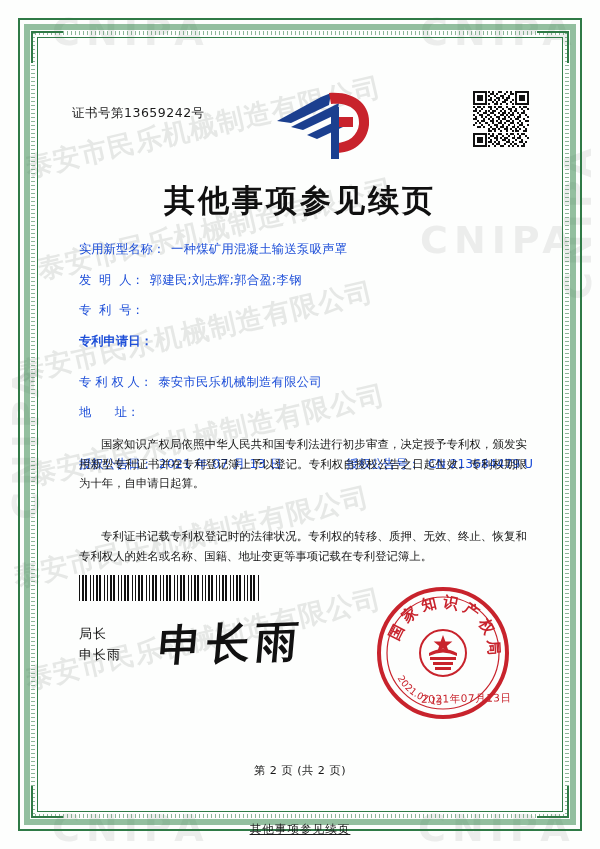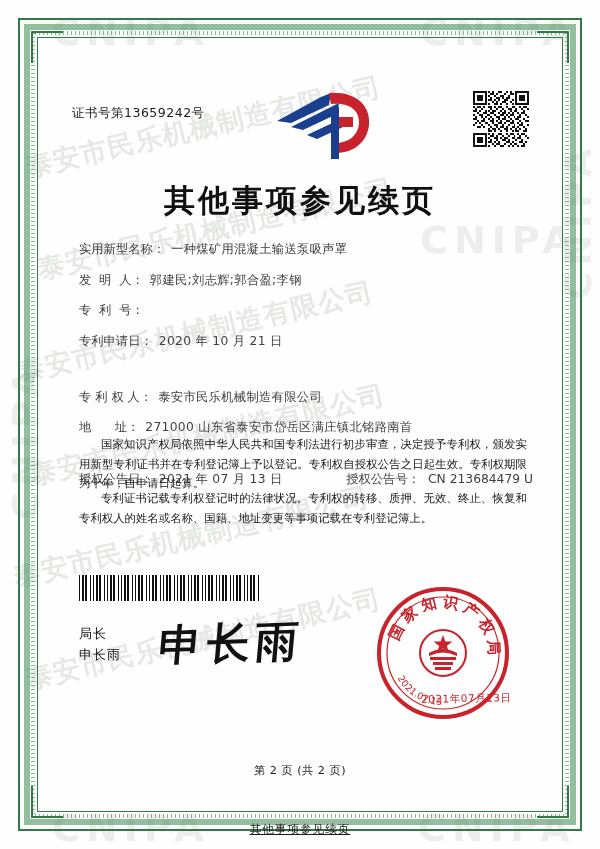--- a/index.html
+++ b/index.html
@@ -137,21 +137,21 @@
   .fields {
     position: absolute;
     left: 42px; top: 204px;
     right: 30px;
   }
   .frow {
     display: flex;
     align-items: baseline;
     margin-bottom: 13.5px;
     font-size: 12.3px;
-    color: #404040;
+    color: #1d4ed8;
   }
   .flabel {
     flex: 0 0 auto;
     letter-spacing: 0;
     white-space: pre;
   }
   .fvalue {
     flex: 1 1 auto;
     letter-spacing: .3px;
     padding-left: 6px;
@@ -171,21 +171,21 @@
     position: absolute;
     left: 42px;
     right: 36px;
     font-size: 11.4px;
     line-height: 1.72;
     color: #161616;
     text-align: justify;
     text-indent: 22px;
   }
   .para.p1 { top: 398px; }
-  .para.p2 { top: 452px; }
+  .para.p2 { top: 490px; }
 
   .barcode {
     position: absolute;
     left: 42px; top: 538px;
     width: 182px; height: 26px;
     background: repeating-linear-gradient(90deg,
       #111 0 1px, #fff 1px 3px, #111 3px 5px, #fff 5px 6px,
       #111 6px 8px, #fff 8px 11px, #111 11px 12px, #fff 12px 14px);
   }
 
@@ -516,33 +516,31 @@
 
       <div class="frow">
         <span class="flabel">发  明  人：</span>
         <span class="fvalue">郭建民;刘志辉;郭合盈;李钢</span>
       </div>
 
       <div class="frow">
         <span class="flabel">专  利  号：</span>
       </div>
 
-      <div class="frow" style="margin-bottom:39px;">
+      <div class="frow" style="margin-bottom:24px;font-weight:bold;">
         <span class="flabel">专利申请日：</span>
-        <span class="fvalue">2020 年 10 月 21 日</span>
       </div>
 
       <div class="frow">
         <span class="flabel">专 利 权 人：</span>
         <span class="fvalue">泰安市民乐机械制造有限公司</span>
       </div>
 
       <div class="frow" style="margin-bottom:24px;">
         <span class="flabel">地      址：</span>
-        <span class="fvalue">271000 山东省泰安市岱岳区满庄镇北铭路南首</span>
       </div>
 
       <div class="frow">
         <span class="flabel">授权公告日：</span>
         <span class="fvalue">2021 年 07 月 13 日</span>
         <span class="sub-label">授权公告号：</span>
         <span class="sub-value">CN 213684479 U</span>
       </div>
     </div>
 

